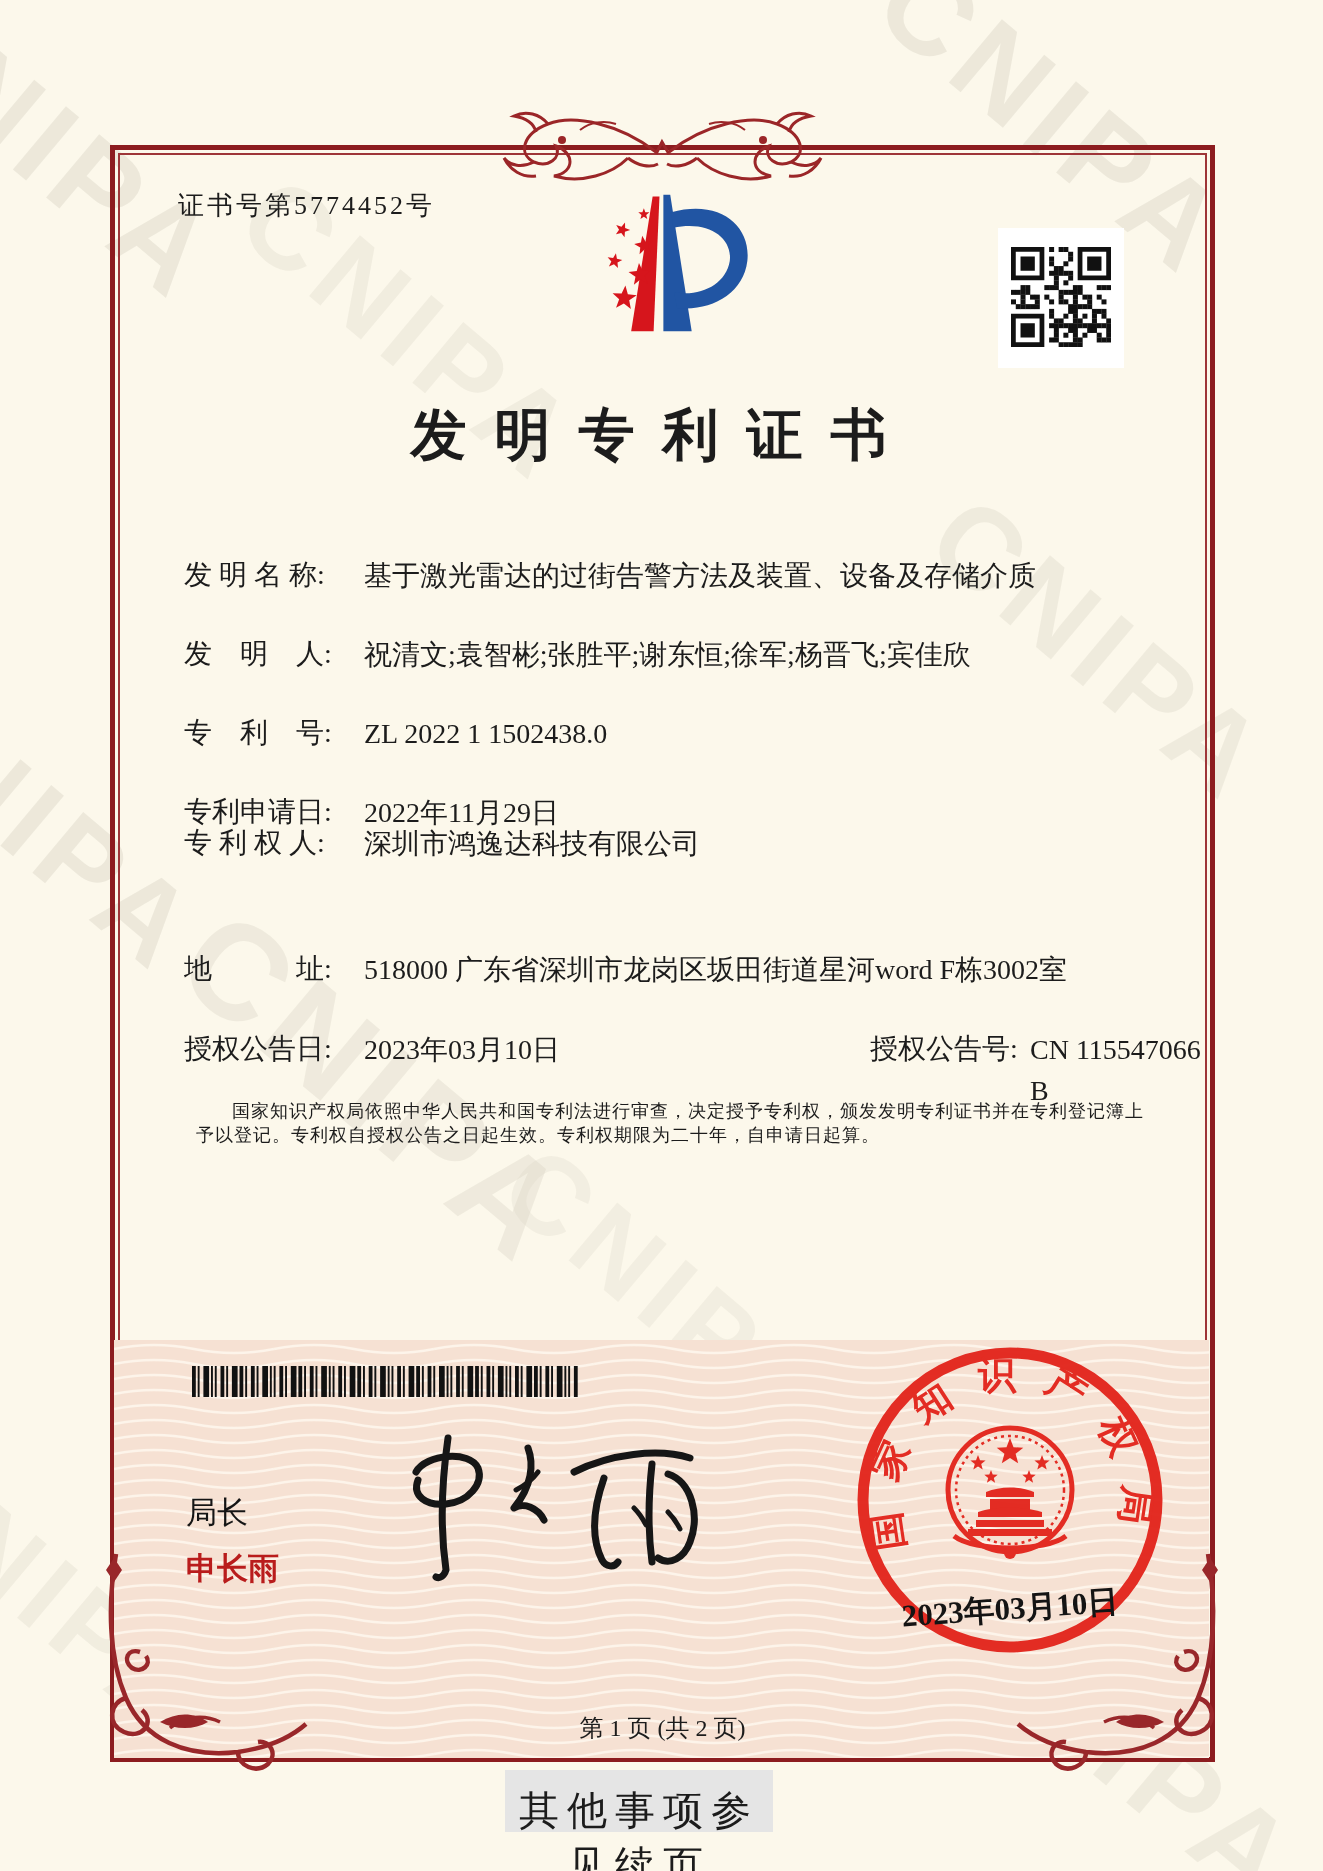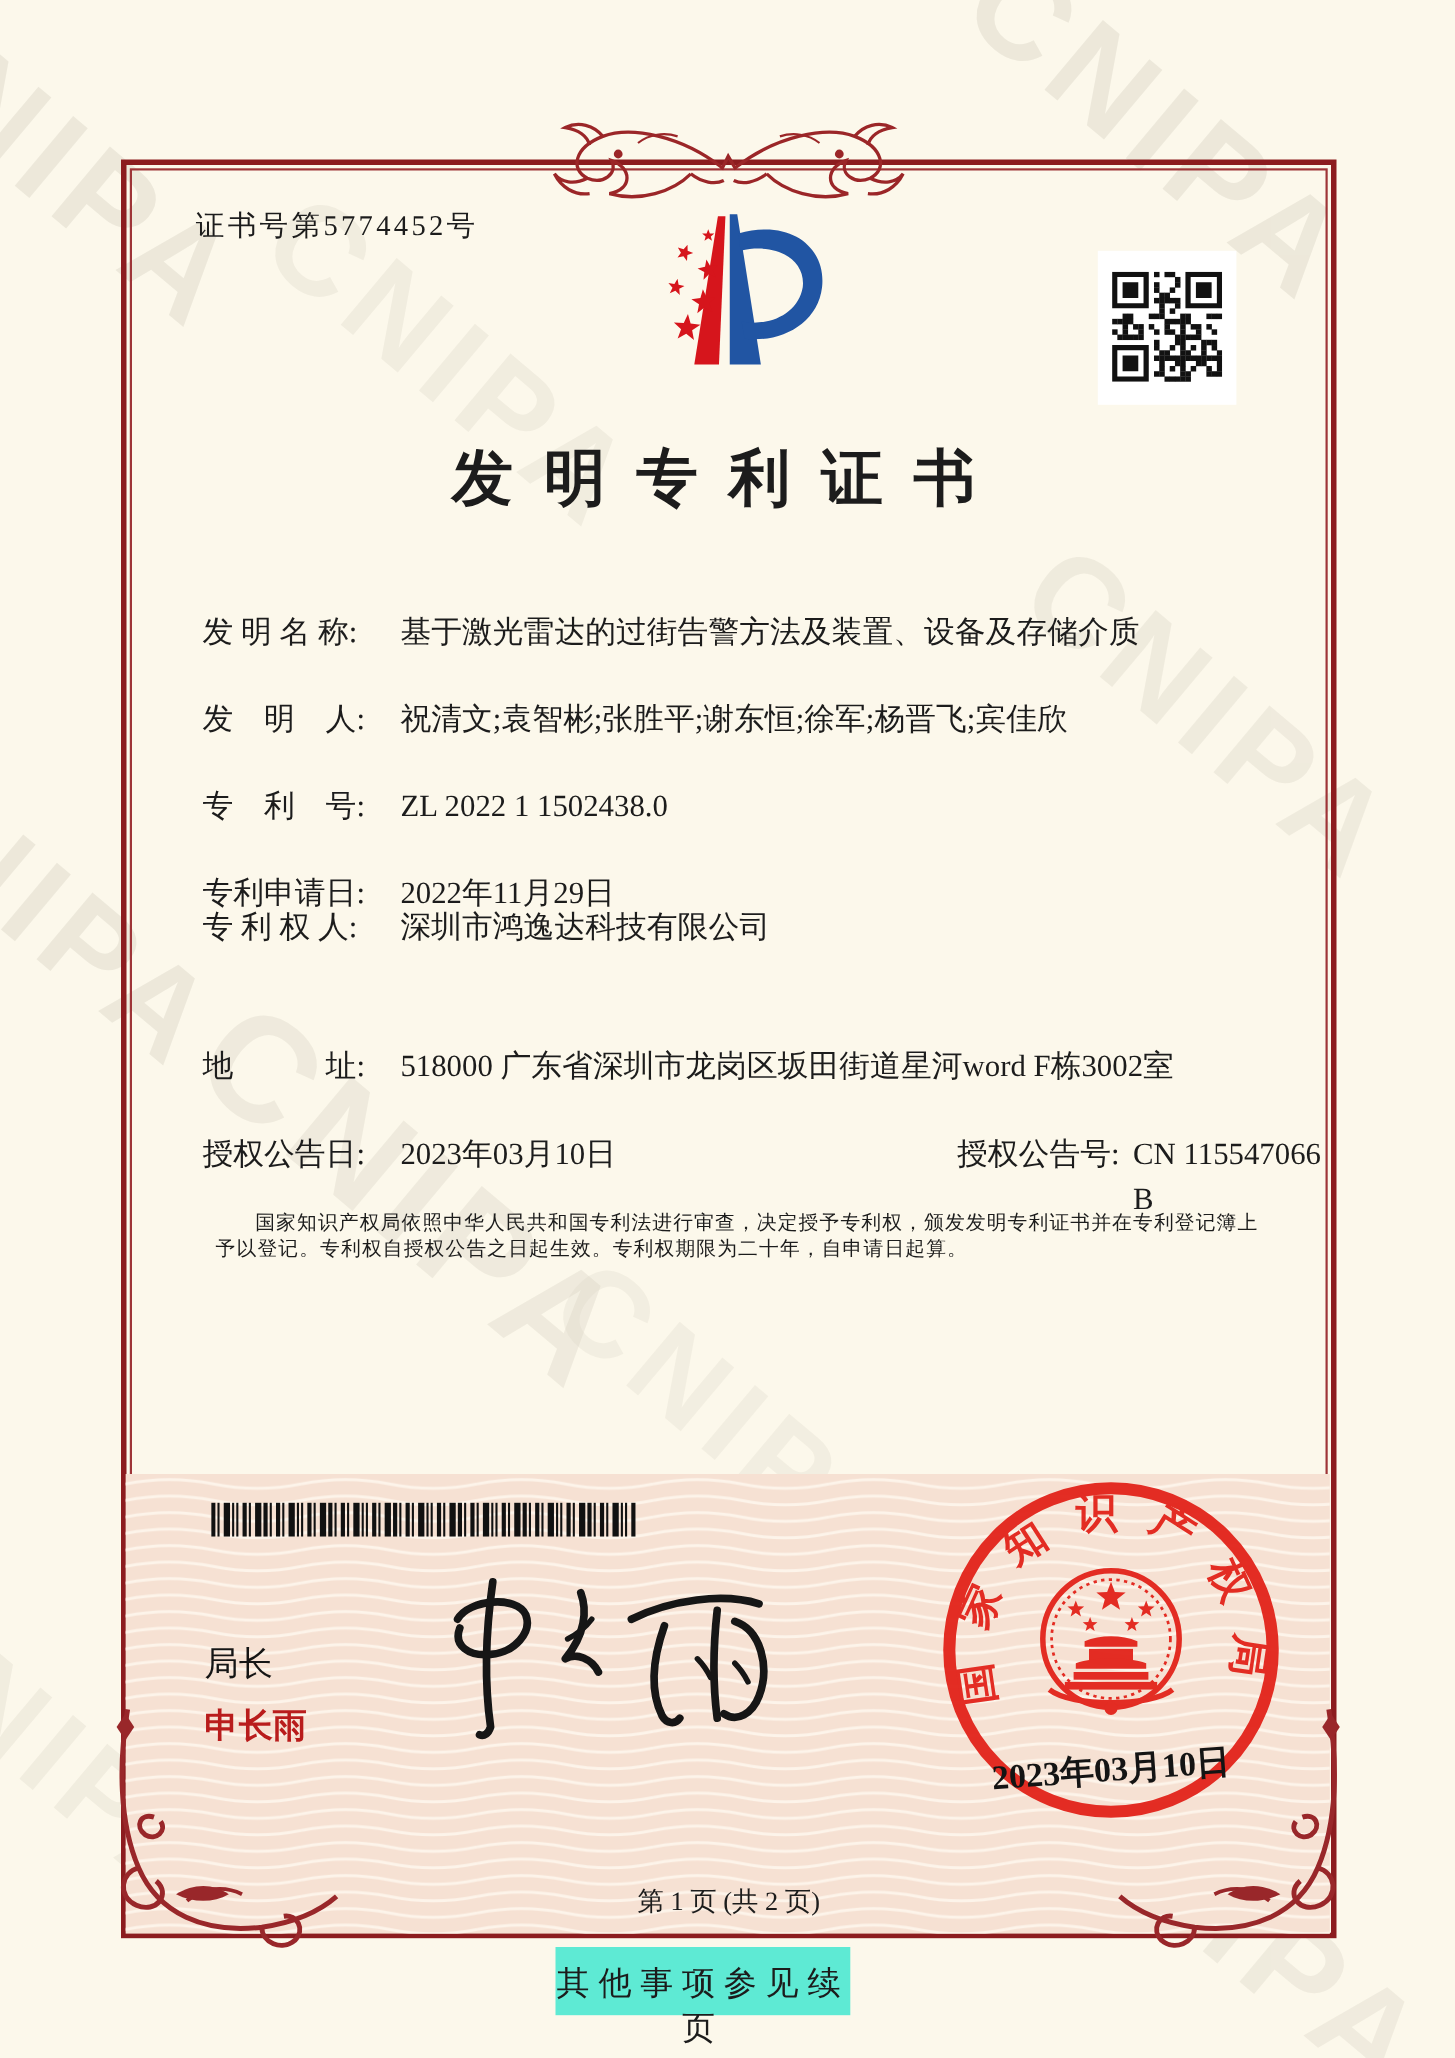--- a/index.html
+++ b/index.html
@@ -39,22 +39,22 @@
         font-family:"Liberation Sans","DejaVu Sans",sans-serif;font-weight:normal;color:#151515;}
   .signer-name{position:absolute;left:186px;top:1548px;font-size:31px;
         font-family:"Liberation Sans","DejaVu Sans",sans-serif;font-weight:bold;color:#b91c1c;}
   .signature{position:absolute;left:352px;top:1420px;}
   .seal{position:absolute;left:850px;top:1340px;opacity:.95;}
   .seal-arc-text{font-size:38px;font-weight:bold;letter-spacing:26px;fill:#e2231a;
         font-family:"Liberation Serif","DejaVu Serif",serif;}
   .seal-date{position:absolute;left:880px;top:1588px;width:260px;text-align:center;
         font-size:31px;color:#141414;transform:rotate(-4deg);font-weight:600;}
   .pagenum{position:absolute;left:110px;top:1712px;width:1105px;text-align:center;font-size:24px;}
-  .contbox{position:absolute;left:505px;top:1770px;width:268px;height:62px;background:#5eead4;
-        text-align:center;font-size:30px;letter-spacing:8px;padding-top:13px;box-sizing:border-box;}
+  .contbox{position:absolute;left:505px;top:1770px;width:268px;height:62px;background:#e5e5e5;
+        text-align:center;font-size:40px;letter-spacing:8px;padding-top:13px;box-sizing:border-box;}
   
   .orn-top{position:absolute;left:470px;top:100px;}
   .corner-l{position:absolute;left:100px;top:1552px;}
   .corner-r{position:absolute;left:984px;top:1552px;transform:scaleX(-1);}
 </style>
 </head>
 <body>
 
 <div class="page">
 

